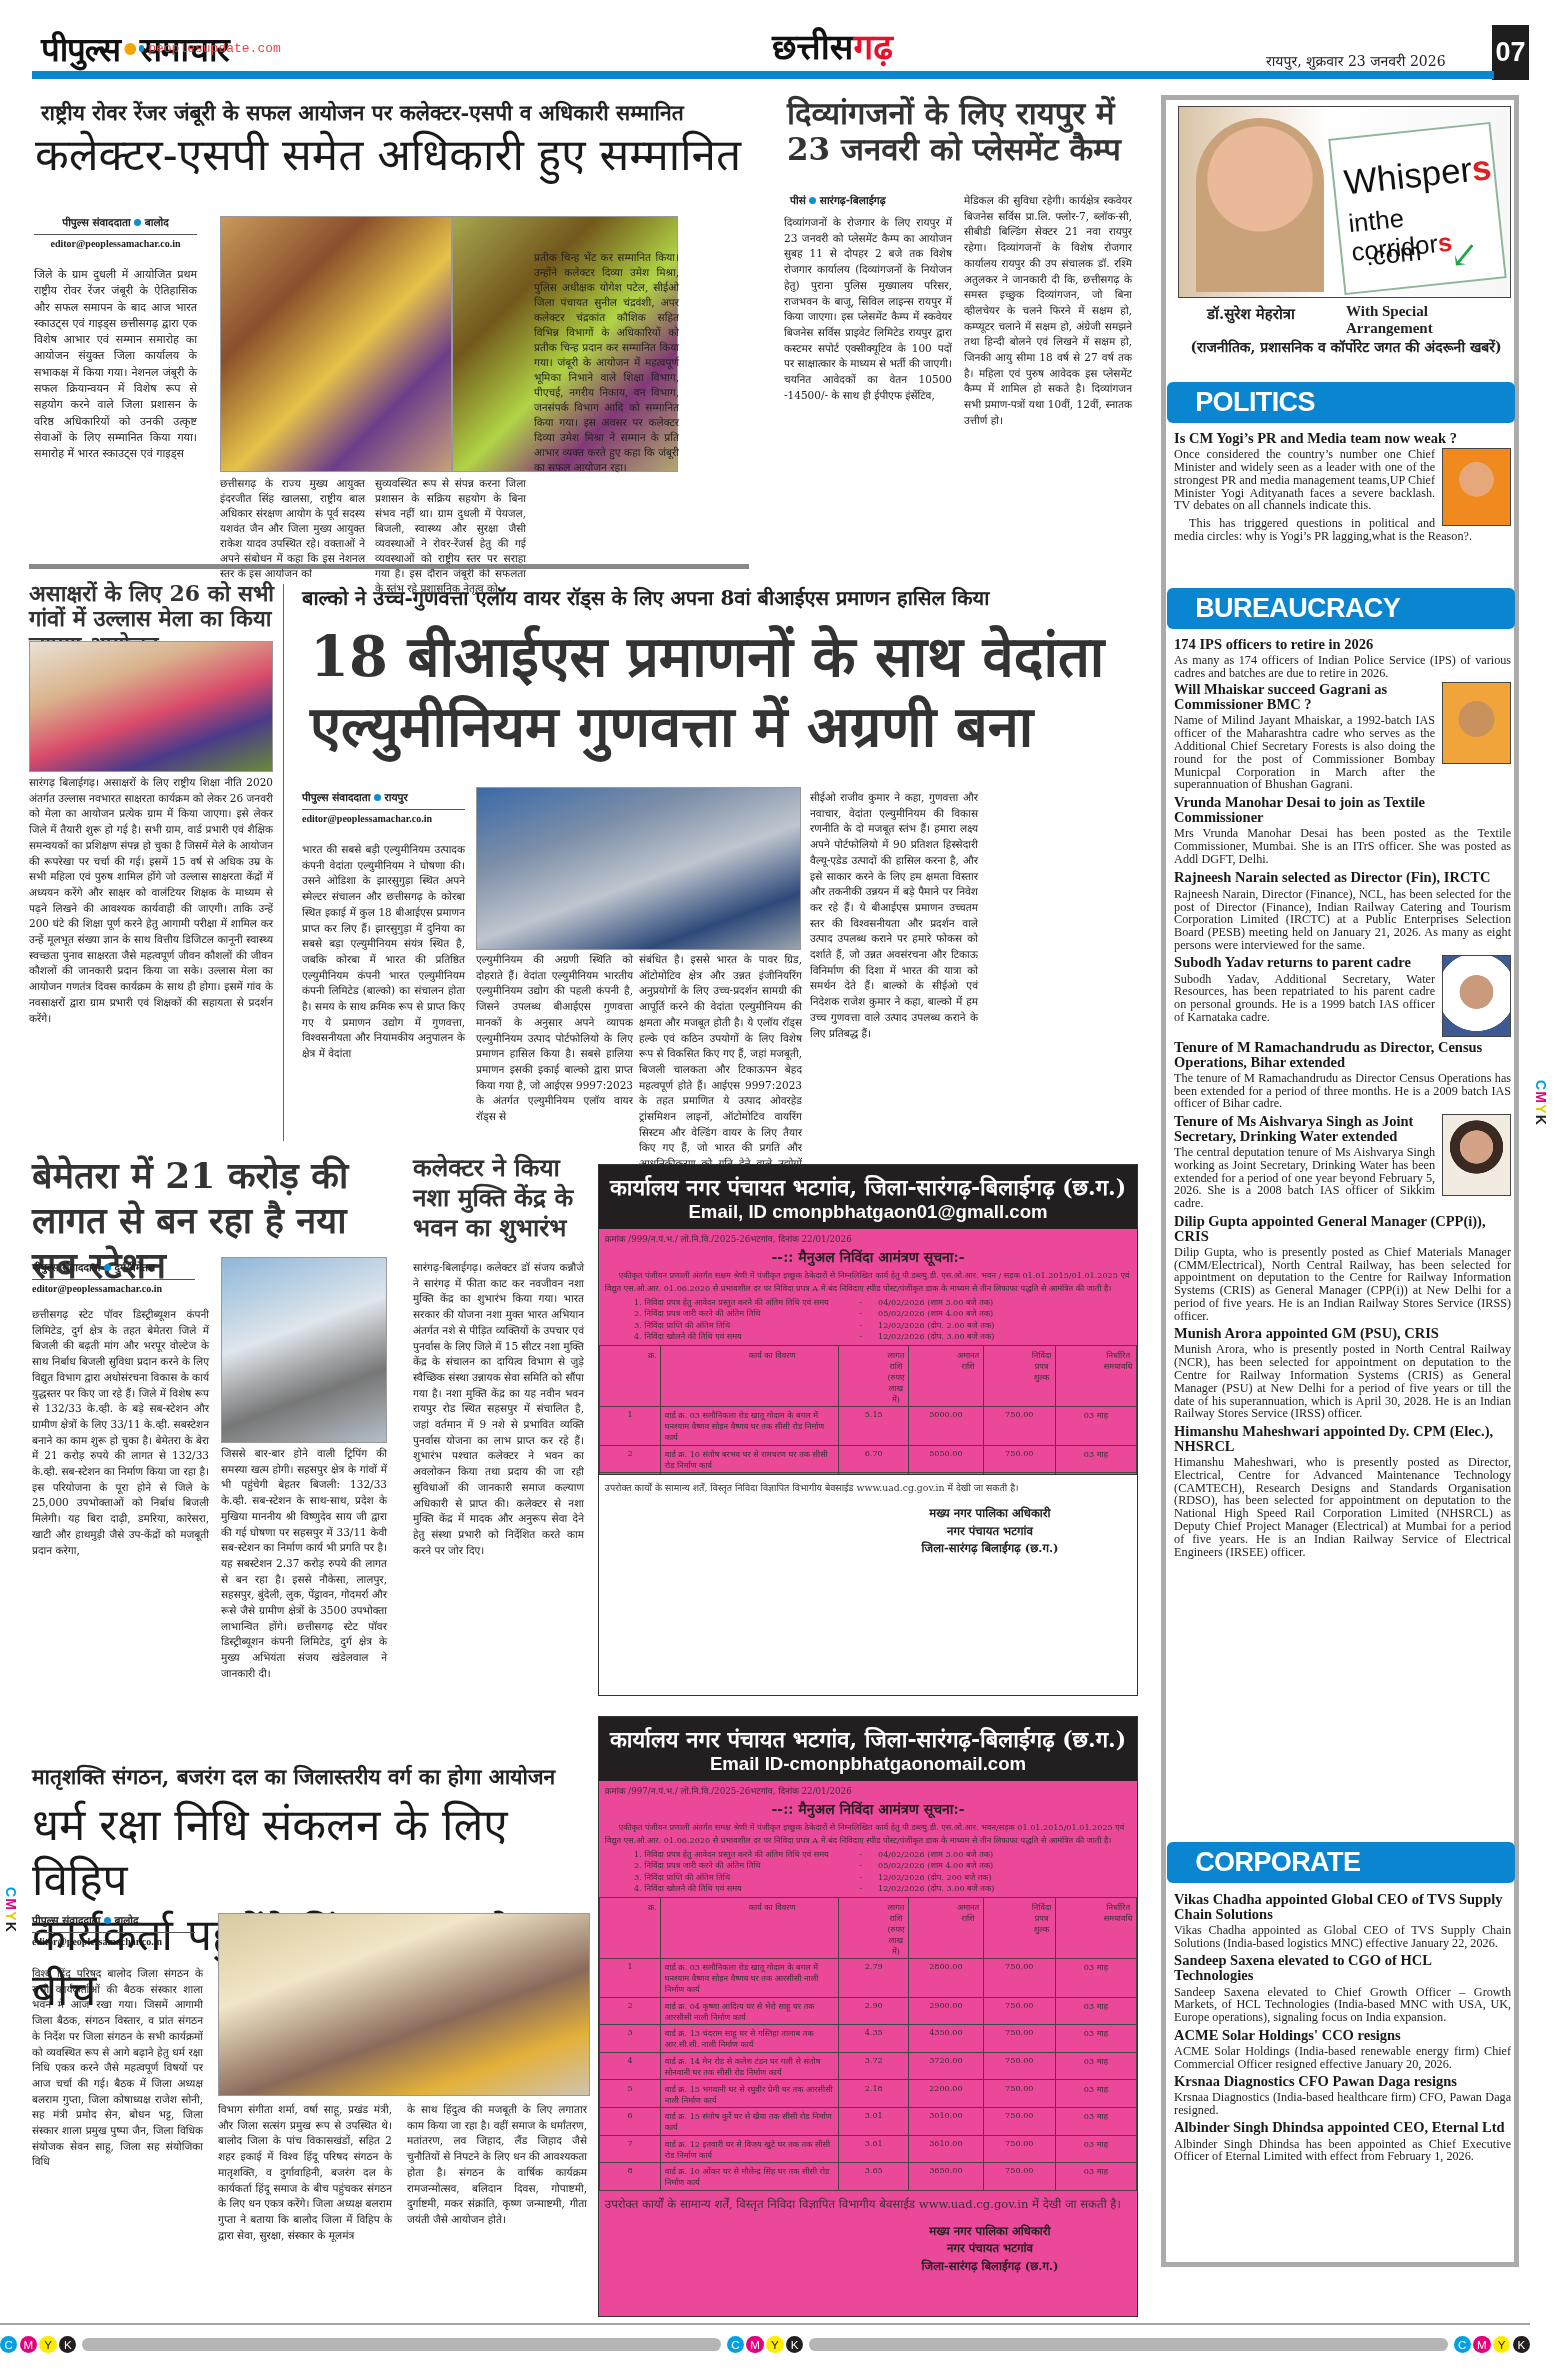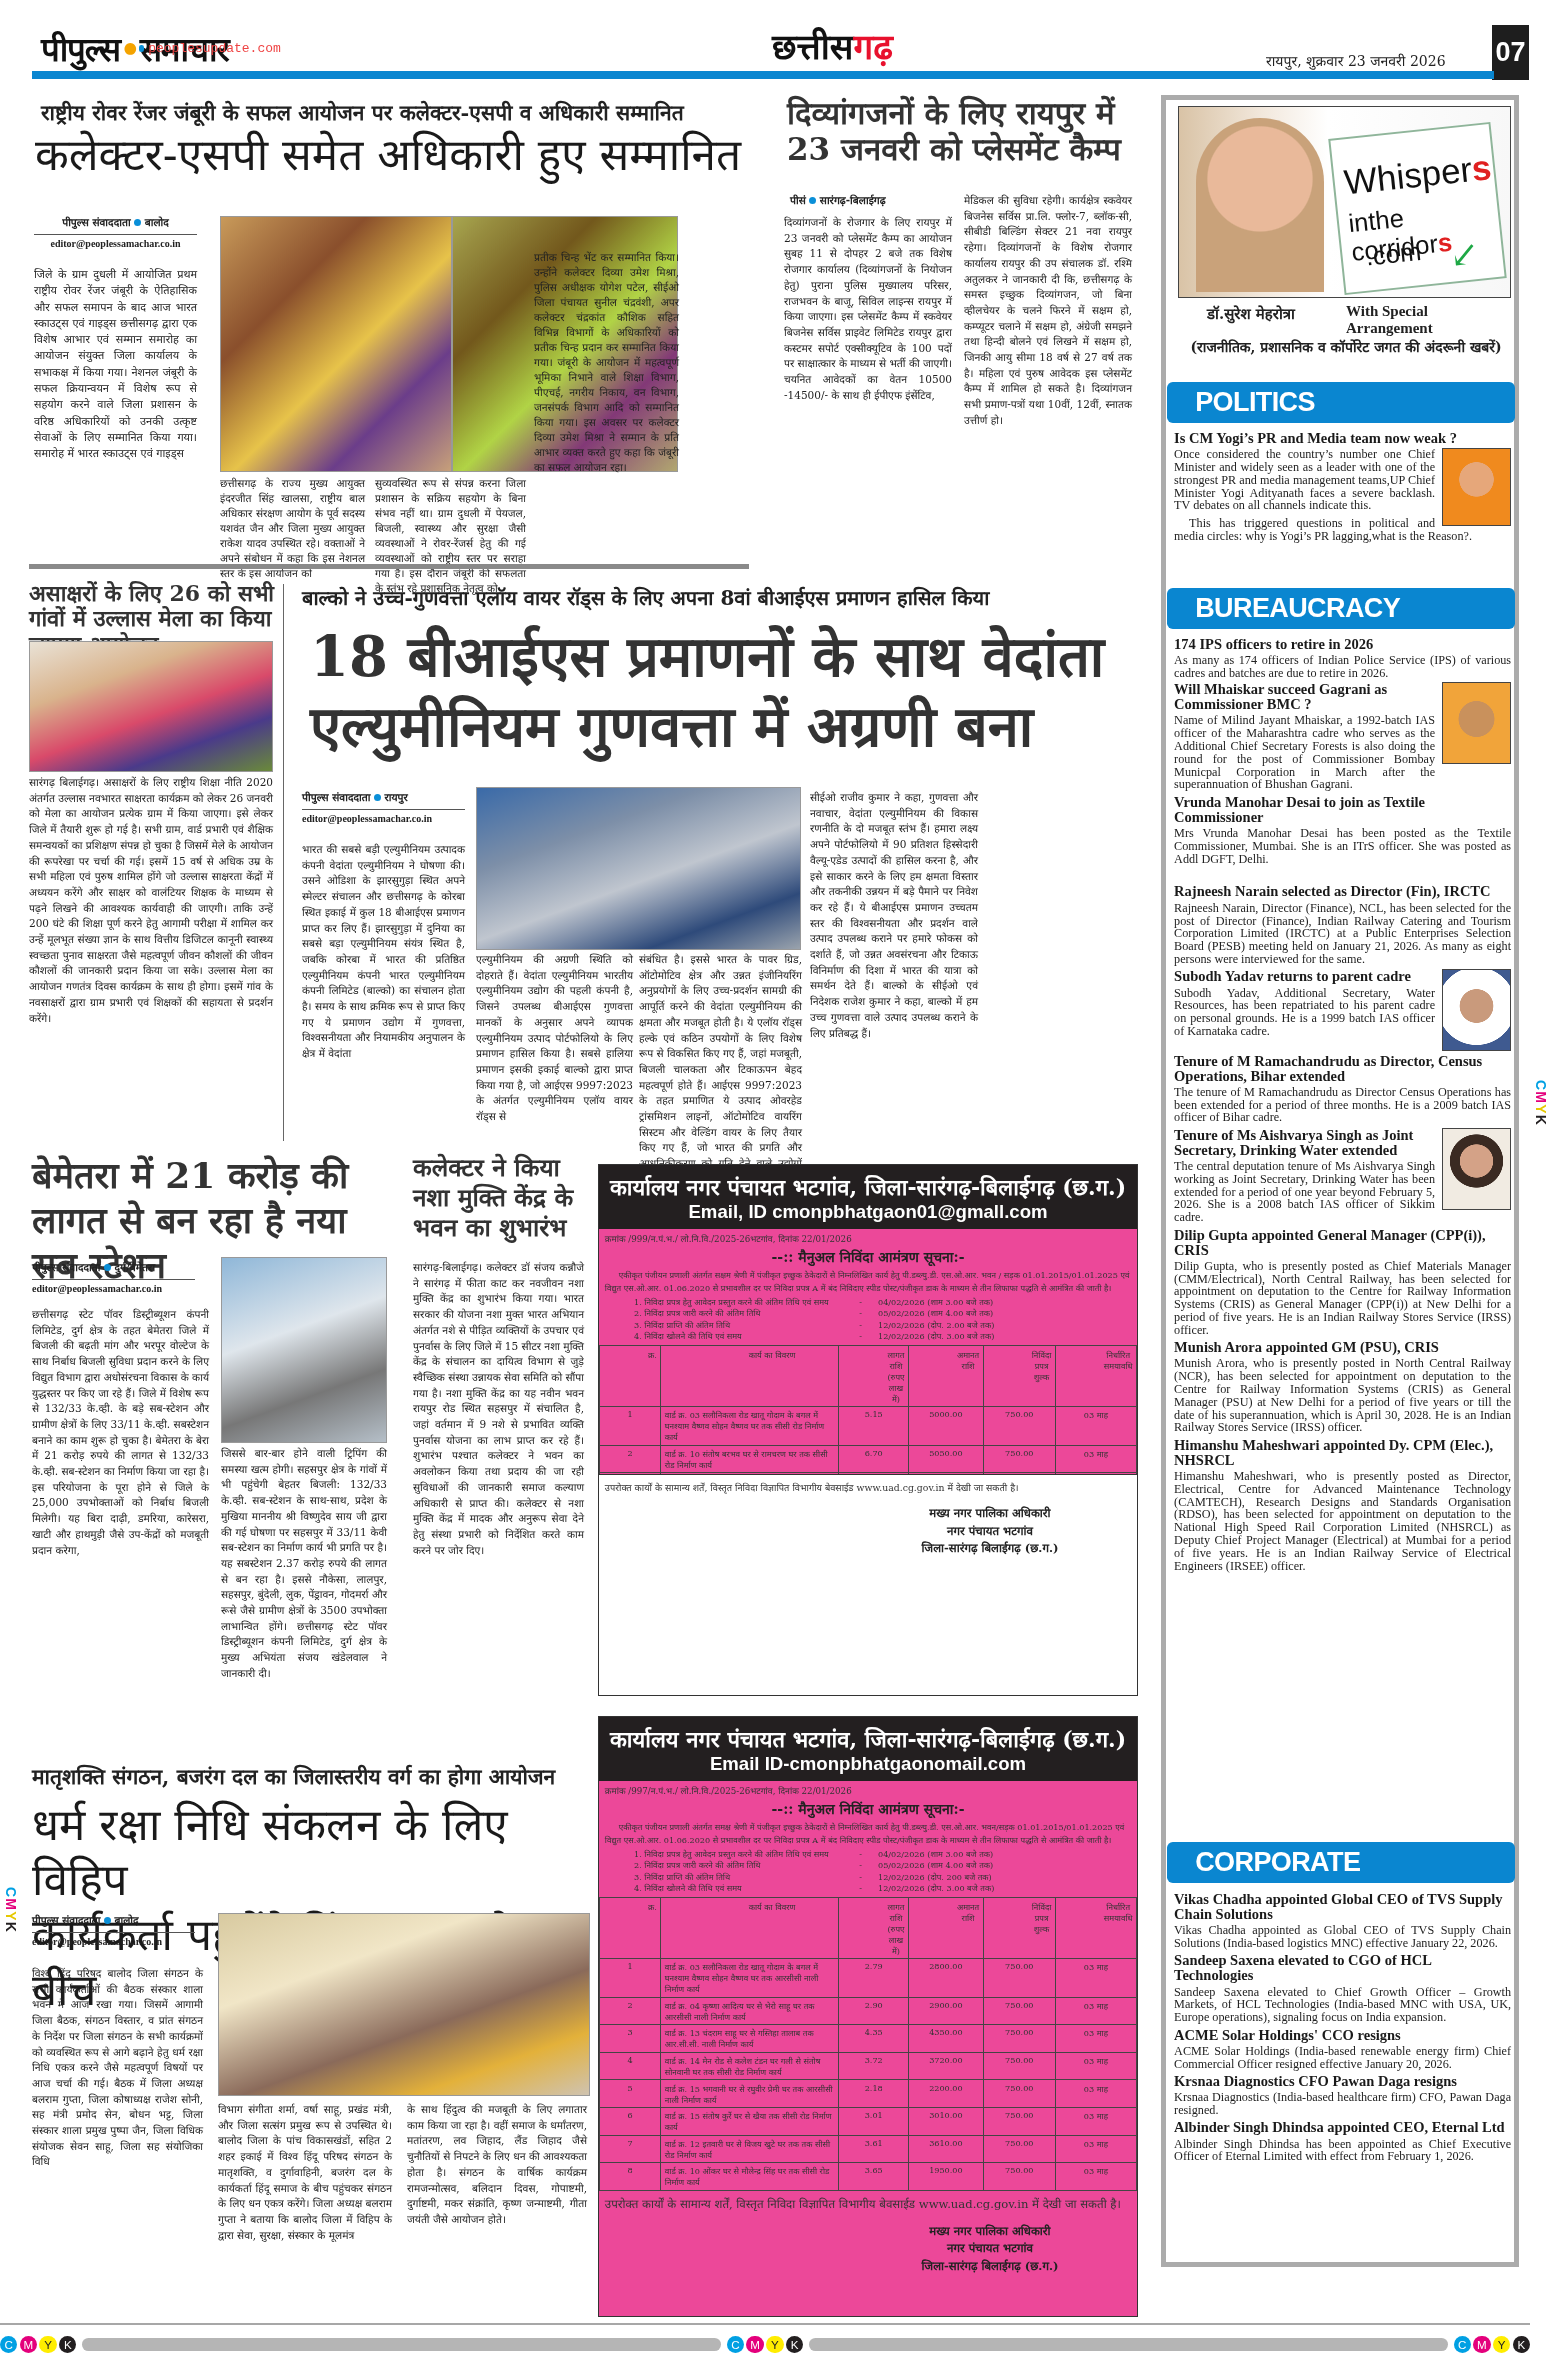--- a/index.html
+++ b/index.html
@@ -371,21 +371,21 @@
           <td>वार्ड क्र. 12 इतवारी घर से विजय खुटे घर तक तक सीसी रोड निर्माण कार्य</td>
           <td class="num">3.61</td>
           <td class="num">3610.00</td>
           <td class="num">750.00</td>
           <td class="num">03 माह</td>
         </tr>
       <tr>
           <td class="num">8</td>
           <td>वार्ड क्र. 10 ओंकर घर से मौलेन्द्र सिंह घर तक सीसी रोड निर्माण कार्य</td>
           <td class="num">3.65</td>
-          <td class="num">1950.00</td>
+          <td class="num">3650.00</td>
           <td class="num">750.00</td>
           <td class="num">03 माह</td>
         </tr>
     </tbody>
   </table>
   <div class="notice-foot" style="font-size:11.6px;">उपरोक्त कार्यों के सामान्य शर्तें, विस्तृत निविदा विज्ञापित विभागीय बेवसाईड www.uad.cg.gov.in में देखी जा सकती है।</div>
   <div class="notice-sign">
     <div>मख्य नगर पालिका अधिकारी</div>
     <div>नगर पंचायत भटगांव</div>
     <div>जिला-सारंगढ़ बिलाईगढ़ (छ.ग.)</div>
@@ -418,21 +418,21 @@
   <div class="s-item" style="top:537px;">
     <div style="margin-bottom:2.3px;">
         <h4>174 IPS officers to retire in 2026</h4>
         <p>As many as 174 officers of Indian Police Service (IPS) of various cadres and batches are due to retire in 2026.</p>
       </div>
     <div style="margin-bottom:3.5px;">
         <div class="s-thumb thumb-m"></div>
         <h4>Will Mhaiskar succeed Gagrani as Commissioner BMC ?</h4>
         <p>Name of Milind Jayant Mhaiskar, a 1992-batch IAS officer of the Maharashtra cadre who serves as the Additional Chief Secretary Forests is also doing the round for the post of Commissioner Bombay Municpal Corporation in March after the superannuation of Bhushan Gagrani.</p>
       </div>
-    <div style="margin-bottom:19px;">
+    <div style="margin-bottom:5px;">
         <h4>Vrunda Manohar Desai to join as Textile Commissioner</h4>
         <p>Mrs Vrunda Manohar Desai has been posted as the Textile Commissioner, Mumbai. She is an ITrS officer. She was posted as Addl DGFT, Delhi.</p>
       </div>
     <div style="margin-bottom:3.5px;">
         <h4>Rajneesh Narain selected as Director (Fin), IRCTC</h4>
         <p>Rajneesh Narain, Director (Finance), NCL, has been selected for the post of Director (Finance), Indian Railway Catering and Tourism Corporation Limited (IRCTC) at a Public Enterprises Selection Board (PESB) meeting held on January 21, 2026. As many as eight persons were interviewed for the same.</p>
       </div>
     <div style="margin-bottom:3.5px;">
         <div class="s-thumb thumb-s"></div>
         <h4>Subodh Yadav returns to parent cadre</h4>

